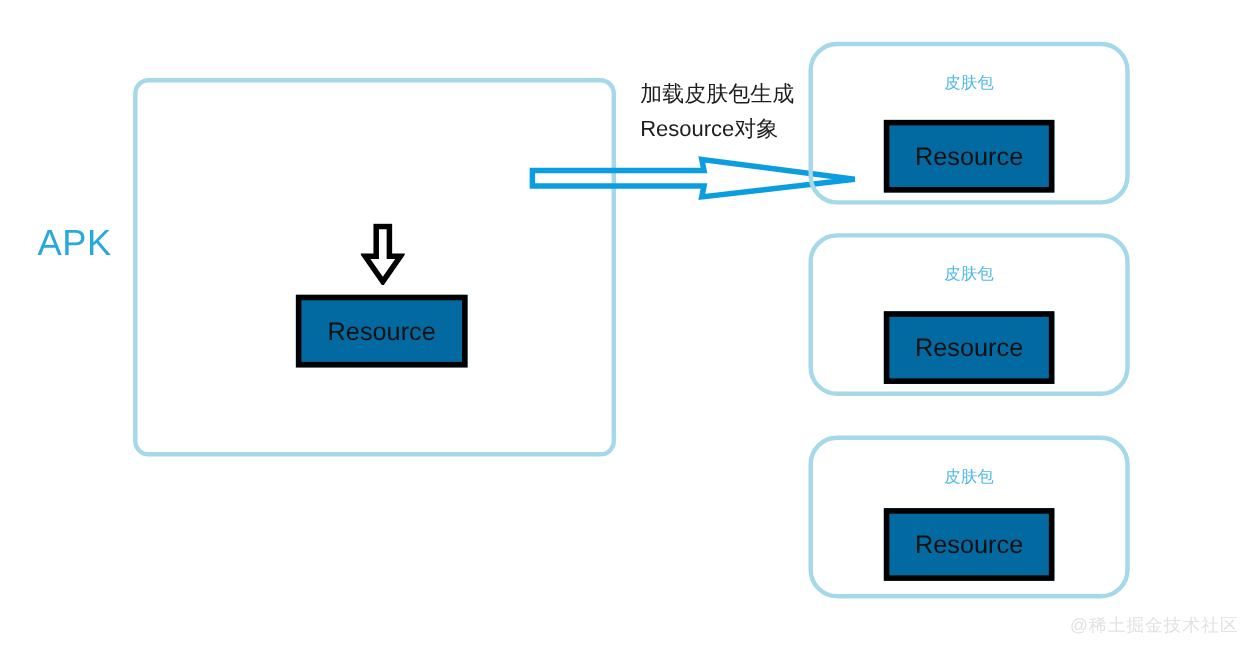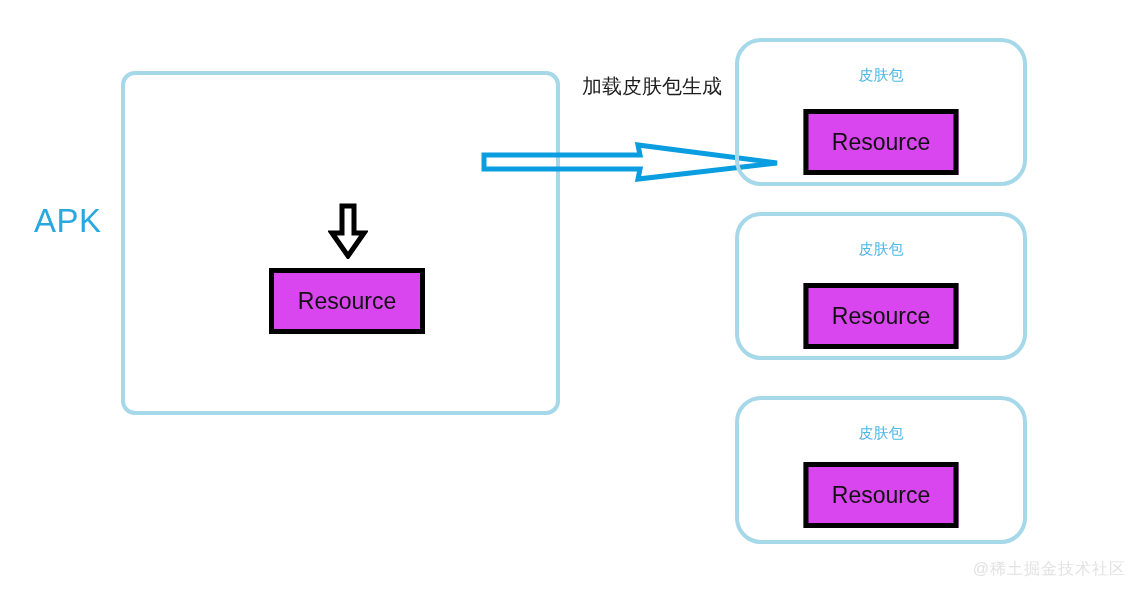--- a/index.html
+++ b/index.html
@@ -69,21 +69,21 @@
     width: 40px;
     height: 56px;
   }
   .down-arrow svg { display: block; width: 100%; height: 100%; }
 
   
   .res-box {
     position: absolute;
     box-sizing: border-box;
     border: 5px solid #000000;
-    background: #d946ef;
+    background: #0369a1;
     display: flex;
     align-items: center;
     justify-content: center;
     font-size: 23px;
     color: #111111;
   }
   .res-apk {
     left: 269px;
     top: 268px;
     width: 156px;
@@ -174,20 +174,21 @@
       <path d="M14 3 L26 3 L26 30 L36 30 L20 53 L4 30 L14 30 Z" fill="#ffffff" stroke="#000000" stroke-width="5" stroke-linejoin="miter"></path>
     </svg>
   </div>
 
   <div class="res-box res-apk">
     <span>Resource</span>
   </div>
 
   <div class="annotation">
     <div>加载皮肤包生成</div>
+    <div>Resource对象</div>
   </div>
 
   <div class="flow-arrow">
     <svg viewBox="0 0 305 44" xmlns="http://www.w3.org/2000/svg" preserveAspectRatio="none">
       <path d="M6 15 L162 15 L160 5 L299 23 L160 39 L162 29 L6 29 Z" fill="none" stroke="#0a9de0" stroke-width="5" stroke-linejoin="miter"></path>
     </svg>
   </div>
 
   <div class="skin-box skin-1">
     <div class="skin-title">皮肤包</div>

